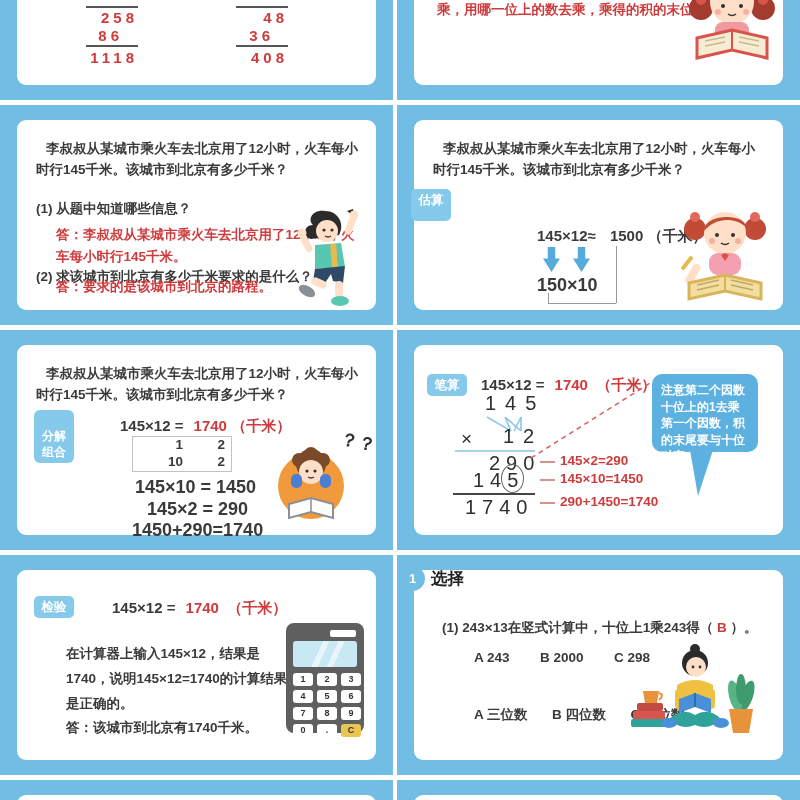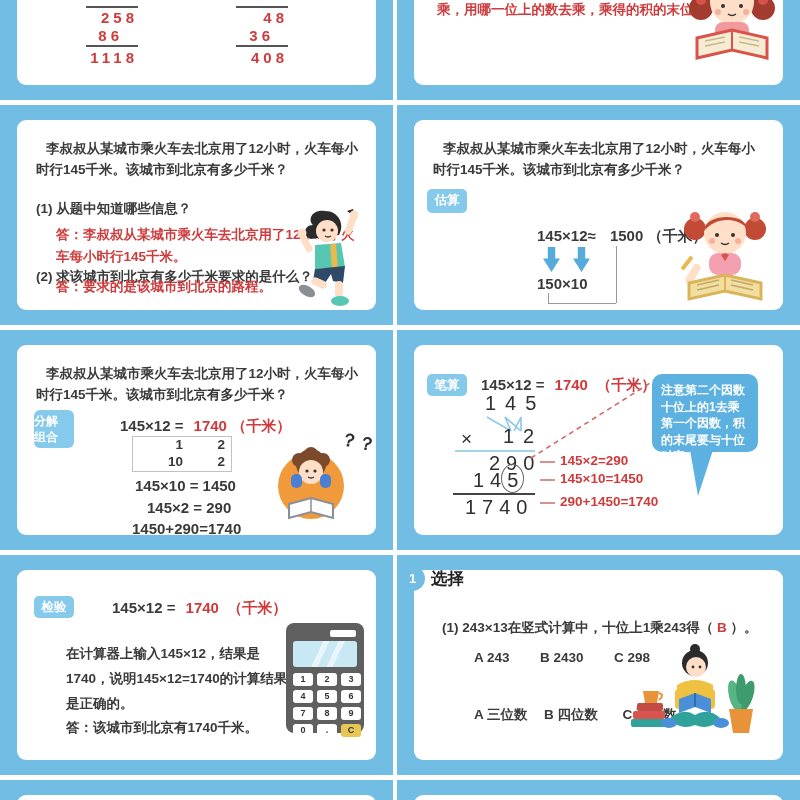--- a/index.html
+++ b/index.html
@@ -9,41 +9,41 @@
   .card.rcol{width:403px;}
   .panel{position:absolute;left:17px;right:17px;top:15px;bottom:15px;background:#fff;border-radius:9px;}
   .ab{position:absolute;}
   .nw{white-space:nowrap;}
   .red{color:#ce3b3c;}
   .ptext{font-size:13.5px;font-weight:600;line-height:21px;text-indent:10px;color:#3a3a3a;}
   .qline{font-size:13.5px;font-weight:600;}
   .aline{font-size:13.5px;font-weight:600;color:#ce3b3c;line-height:22px;}
   .badge{background:#85c9eb;color:#fff;border-radius:5px;text-align:center;
          font-size:12.5px;font-weight:600;line-height:22px;}
-  .badge2{background:#85c9eb;color:#fff;border-radius:6px;
-          font-size:12px;font-weight:600;line-height:16px;padding-top:3px;}
+  .badge2{background:#85c9eb;color:#fff;border-radius:6px;text-align:center;
+          font-size:12px;font-weight:600;line-height:16px;padding-top:18px;}
   .eq{font-size:15px;font-weight:600;white-space:nowrap;}
   .eq .gap{display:inline-block;width:10px;}
   .vnum{color:#ce3b3c;font-weight:700;font-size:15px;letter-spacing:4px;text-align:right;}
   .hline{height:2px;background:#555;}
   .wd{font-size:20px;color:#2f2f2f;letter-spacing:9px;white-space:nowrap;}
   .wd2{font-size:20px;color:#2f2f2f;letter-spacing:6px;white-space:nowrap;}
   .ann{font-size:13.5px;font-weight:600;color:#ce3b3c;white-space:nowrap;}
   .dash{width:15px;height:2px;background:#d99090;}
   .darr{width:17px;height:25px;background:#54abdc;
         clip-path:polygon(28% 0,72% 0,72% 46%,100% 46%,50% 100%,0 46%,28% 46%);}
   .conn{background:#999;}
   .bubble{background:#5cb1e0;border-radius:10px;color:#fff;font-size:12px;line-height:16.5px;
           font-weight:600;padding:8px 9px;box-sizing:border-box;}
   .btail{width:0;height:0;border-left:8px solid transparent;border-right:15px solid transparent;
          border-top:46px solid #5cb1e0;}
   .tbl{border:1px solid #c2c2c2;display:grid;grid-template-columns:56px 42px;
        font-size:13.5px;font-weight:600;}
   .tbl span{text-align:right;padding-right:6px;line-height:16px;}
-  .step{font-size:15px;font-weight:600;white-space:nowrap;}
+  .step{font-size:18px;font-weight:600;white-space:nowrap;}
   .calc{background:#5f5f5f;border-radius:8px;}
   .ckey{background:#fff;border-radius:3px;width:20px;height:13px;font-size:9px;font-weight:700;
         color:#333;text-align:center;line-height:13px;}
   .circle1{width:25px;height:25px;border-radius:50%;background:#72bde3;color:#fff;
            font-size:13px;font-weight:700;text-align:center;line-height:25px;}
   .opt{margin-right:26px;font-size:13.5px;font-weight:600;}
   svg{display:block;}
 </style>
 </head>
 <body>
@@ -117,21 +117,21 @@
         <rect x="16" y="70" width="16" height="8" rx="4" fill="#ffdfc8" transform="rotate(24 24 74)"></rect>
         <ellipse cx="45" cy="92" rx="9" ry="5" fill="#57c7b2"></ellipse>
         <ellipse cx="12" cy="82" rx="9" ry="5" fill="#8a8f96" transform="rotate(30 12 82)"></ellipse>
       </svg>
     </span>
   </div>
 
   <div class="card rcol" style="left:397px;top:105px">
     <div class="panel"></div>
     <div class="ab ptext" style="left:36px;top:33px;width:332px">李叔叔从某城市乘火车去北京用了12小时，火车每小时行145千米。该城市到北京有多少千米？</div>
-    <div class="ab badge" style="left:30px;top:84px;width:40px;height:24px">估算</div>
+    <div class="ab badge" style="left:14px;top:84px;width:40px;height:32px">估算</div>
     <div class="ab eq nw" style="left:140px;top:122px">
       <span>145×12≈</span><span class="gap"></span>
       <span>1500</span>
       <span>（千米）</span>
     </div>
     <div class="ab darr" style="left:146px;top:142px"></div>
     <div class="ab darr" style="left:176px;top:142px"></div>
     <div class="ab step" style="left:140px;top:170px">150×10</div>
     <div class="ab conn" style="left:151px;top:188px;width:1px;height:10px"></div>
     <div class="ab conn" style="left:151px;top:198px;width:68px;height:1px"></div>
@@ -271,25 +271,25 @@
 
   <div class="card rcol" style="left:397px;top:555px">
     <div class="panel"></div>
     <div class="ab circle1" style="left:3px;top:11px">1</div>
     <div class="ab nw" style="left:34px;top:13px;font-size:16.5px;font-weight:700;color:#222">选择</div>
     <div class="ab qline nw" style="left:45px;top:64px">
       <span>(1) 243×13在竖式计算中，十位上1乘243得（ </span><span class="red">B</span><span> ）。</span>
     </div>
     <div class="ab nw" style="left:77px;top:93px">
       <span class="opt">A  243</span>
-      <span class="opt">B  2430</span>
+      <span class="opt">B  2000</span>
       <span class="opt">C  298</span>
     </div>
     <div class="ab nw" style="left:77px;top:150px">
-      <span class="opt" style="margin-right:12px">A 三位数</span>
+      <span class="opt" style="margin-right:20px">A 三位数</span>
       <span class="opt" style="margin-right:20px">B 四位数</span>
       <span class="opt">C 五位数</span>
     </div>
     <span class="ab" style="left:232px;top:86px">
       <svg width="140" height="100" viewBox="0 0 140 100">
         <ellipse cx="118" cy="55" rx="6" ry="16" fill="#3e9b6e" transform="rotate(18 118 55)"></ellipse>
         <ellipse cx="106" cy="55" rx="6" ry="16" fill="#57b584" transform="rotate(-14 106 55)"></ellipse>
         <ellipse cx="112" cy="48" rx="5" ry="15" fill="#3e9b6e"></ellipse>
         <path d="M100 68 L124 68 L120 92 L104 92 Z" fill="#e8923a"></path>
         <rect x="2" y="78" width="36" height="8" rx="2" fill="#2fa39a"></rect>

